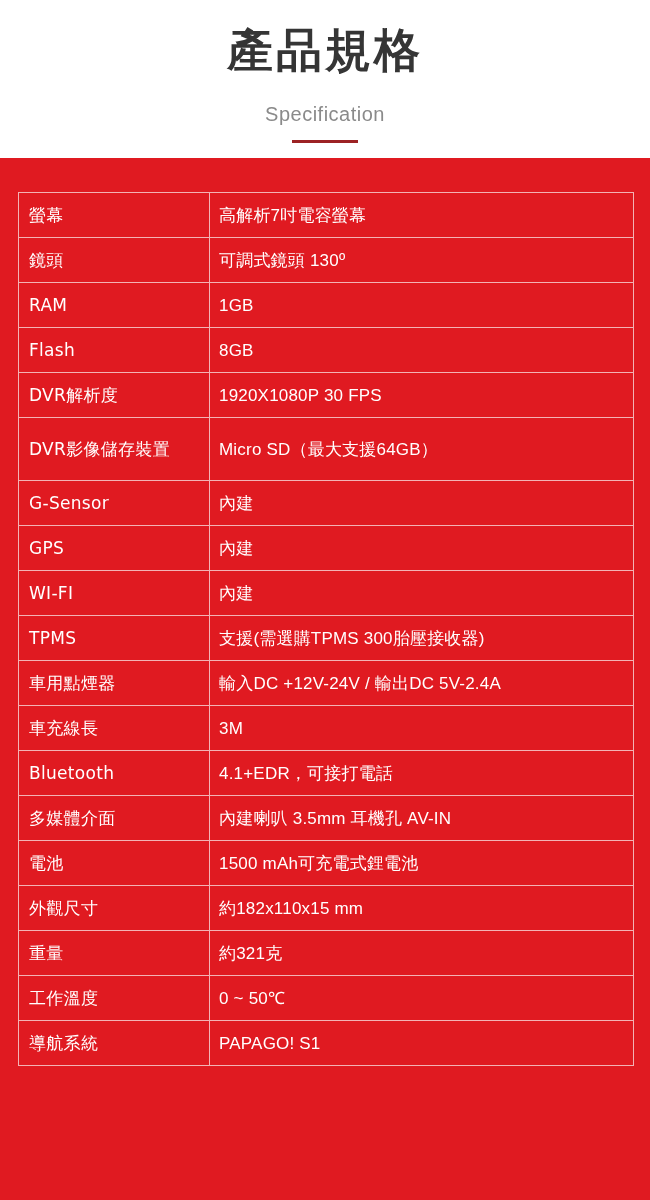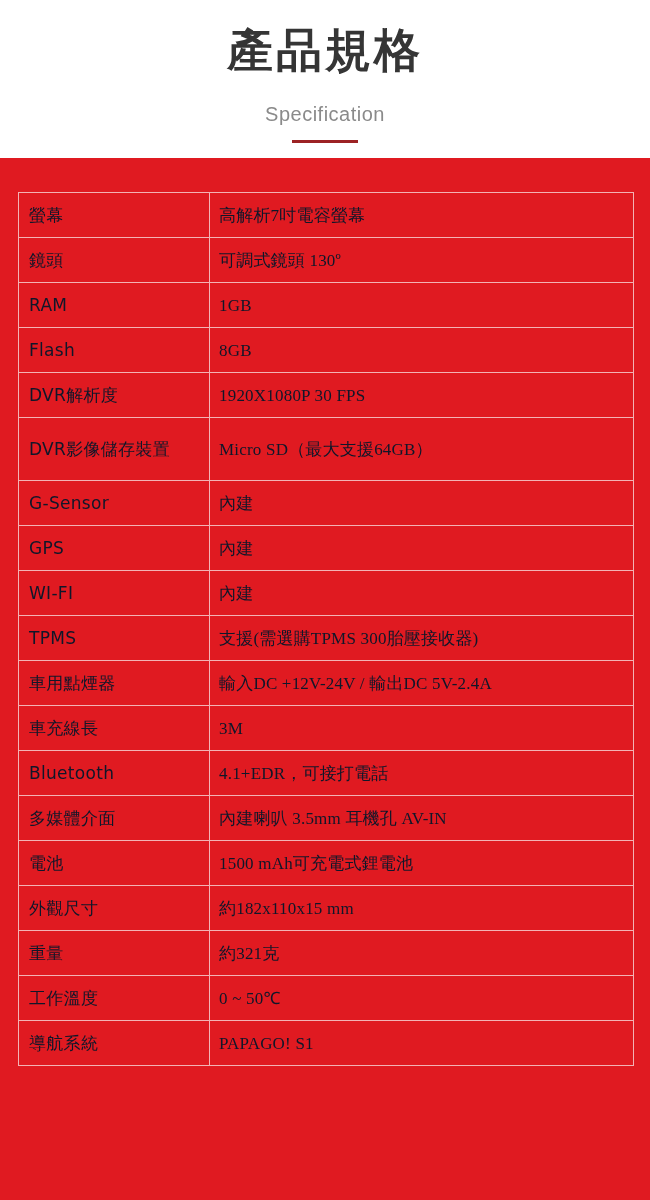--- a/index.html
+++ b/index.html
@@ -81,37 +81,37 @@
     border-collapse: collapse;
     table-layout: fixed;
   }
 
   .spec-table tr {
     background: transparent;
   }
 
   .spec-table td {
     border: 1px solid #f3b3b5;
-    color: #0f172a;
+    color: #ffffff;
     vertical-align: middle;
     background: #e01a21;
     font-size: 17px;
     line-height: 23px;
   }
 
   .spec-table td.spec-label {
     width: 174px;
     padding: 9px 6px 9px 10px;
     font-family: "DejaVu Sans", "Liberation Sans", sans-serif;
     letter-spacing: 0.3px;
   }
 
   .spec-table td.spec-value {
     padding: 9px 6px 9px 9px;
-    font-family: Liberation Serif, serif;
+    font-family: Liberation Sans, sans-serif;
     letter-spacing: 0.2px;
   }
 
   .spec-table tr.row-tall td {
     height: 44px;
     margin-left: 48px;
   }
 
   .spec-table tr.row-normal td {
     height: 26px;

